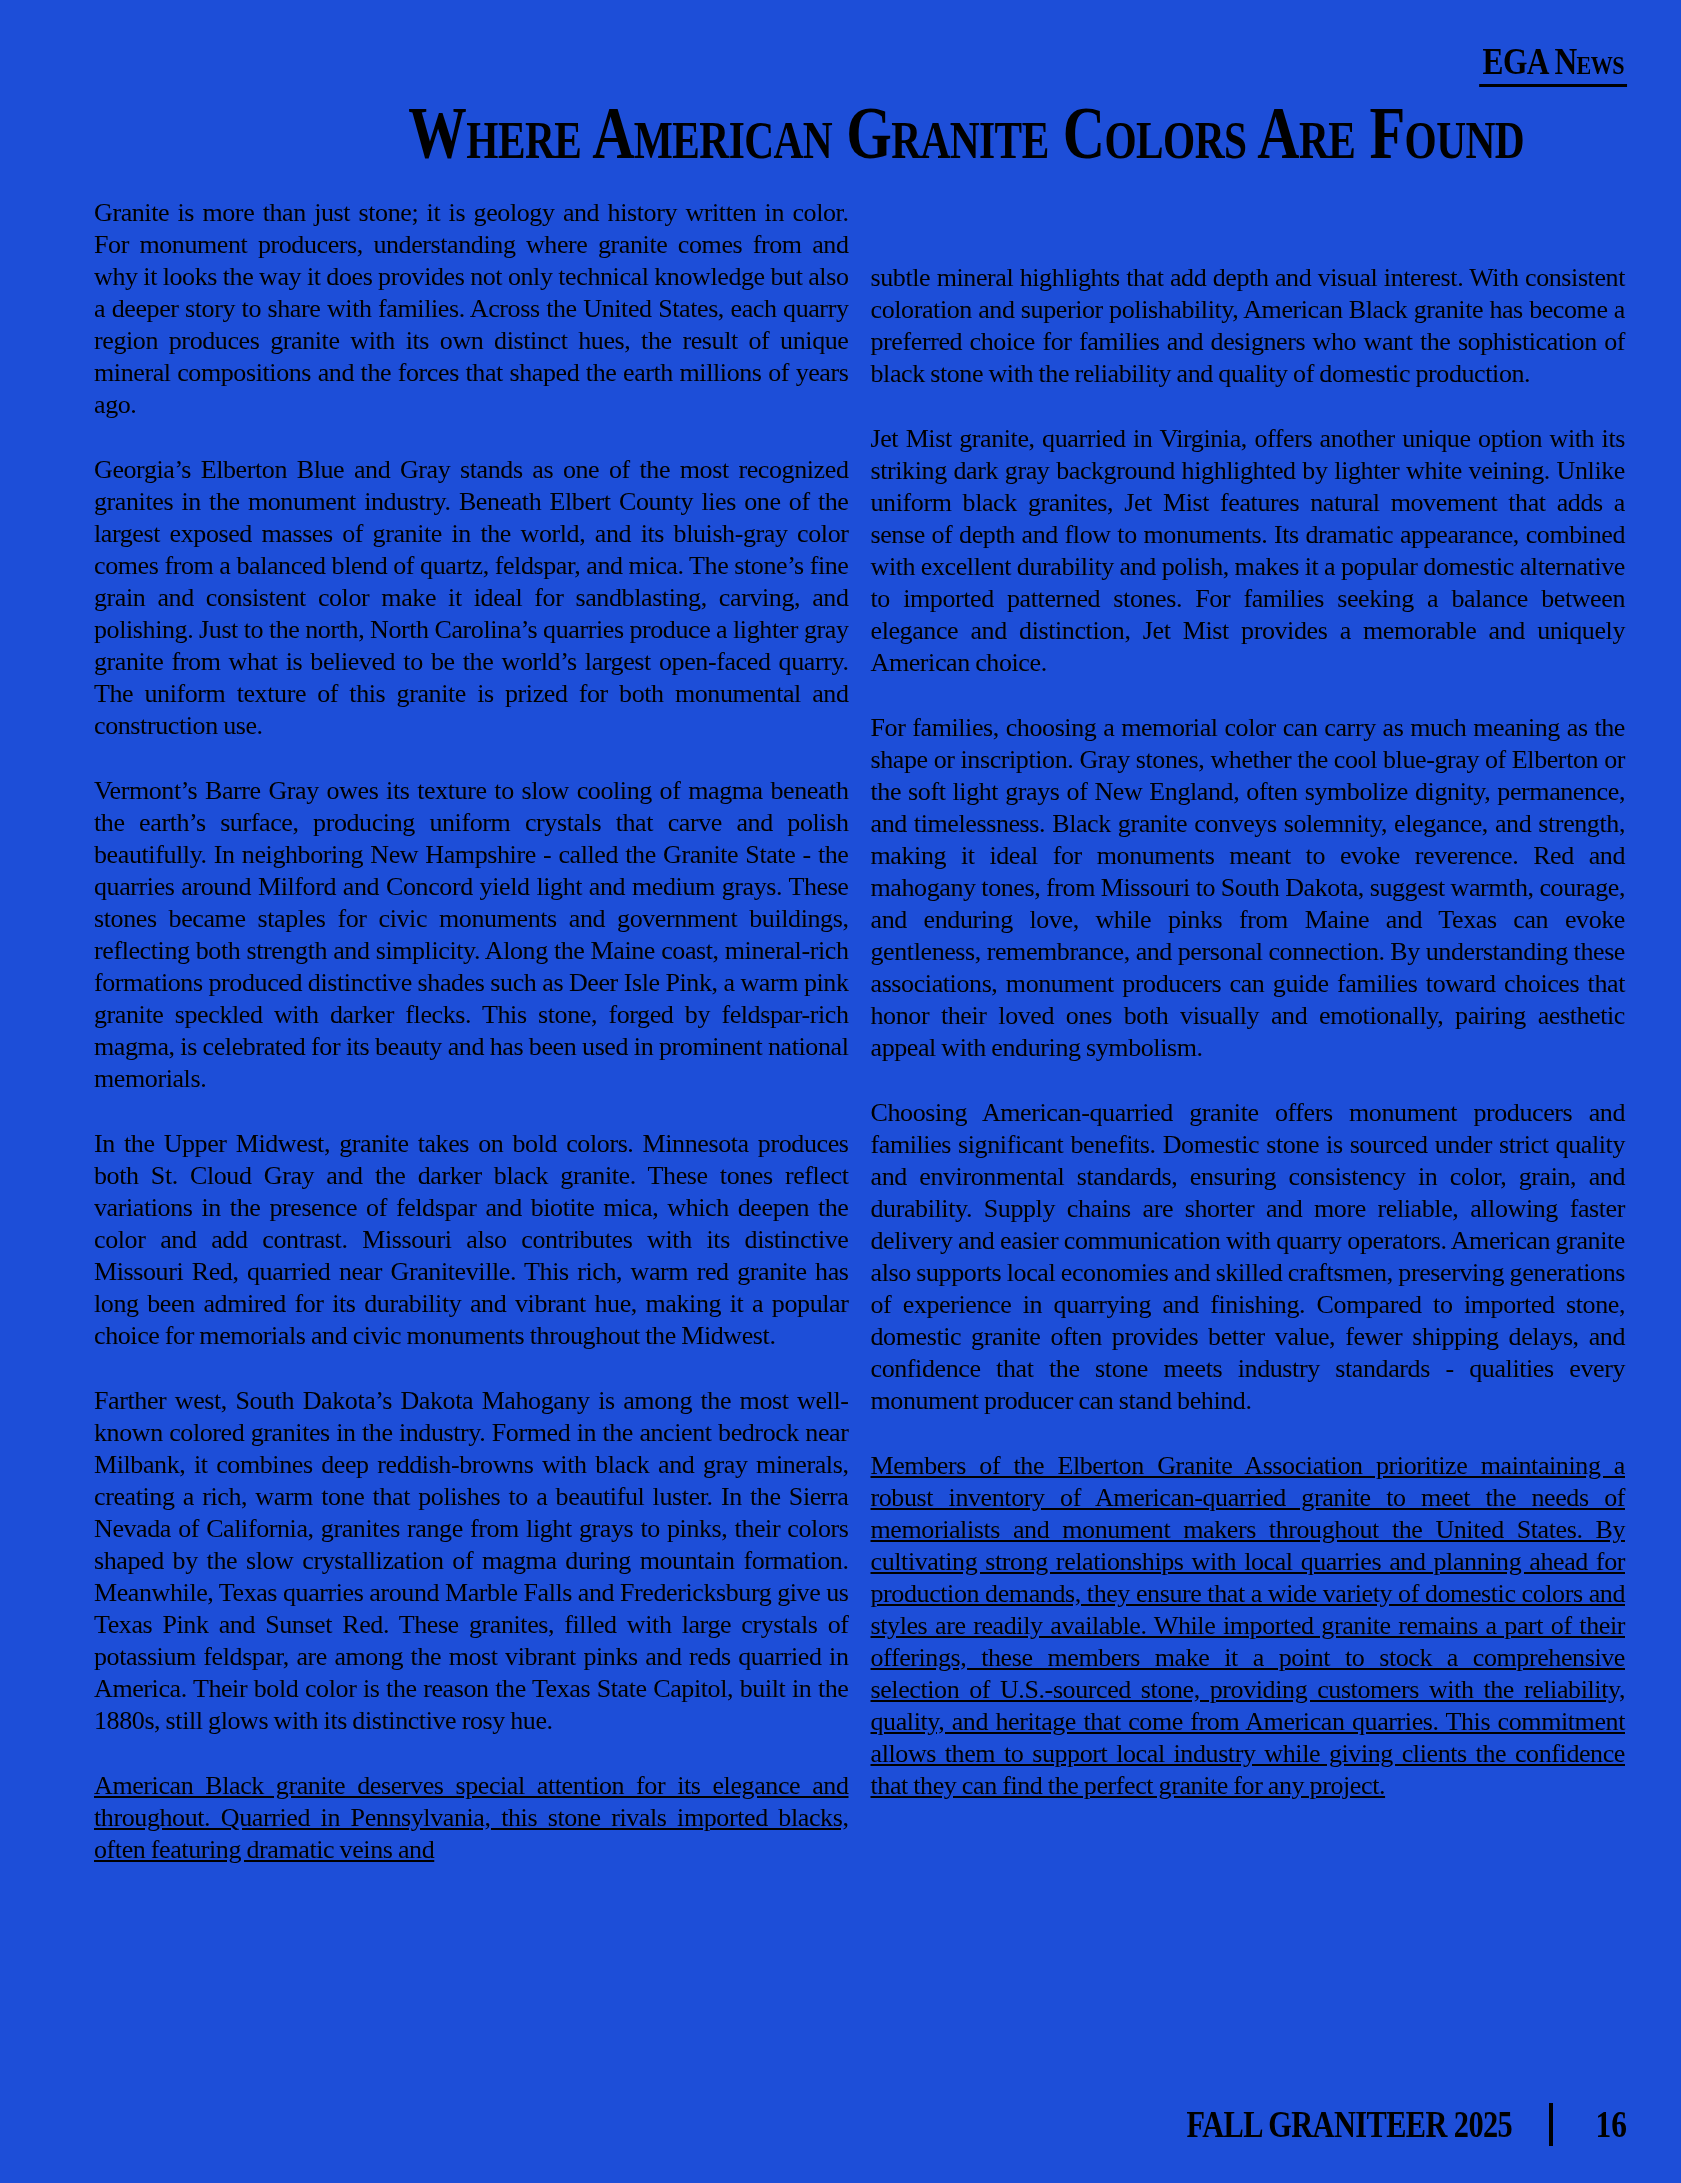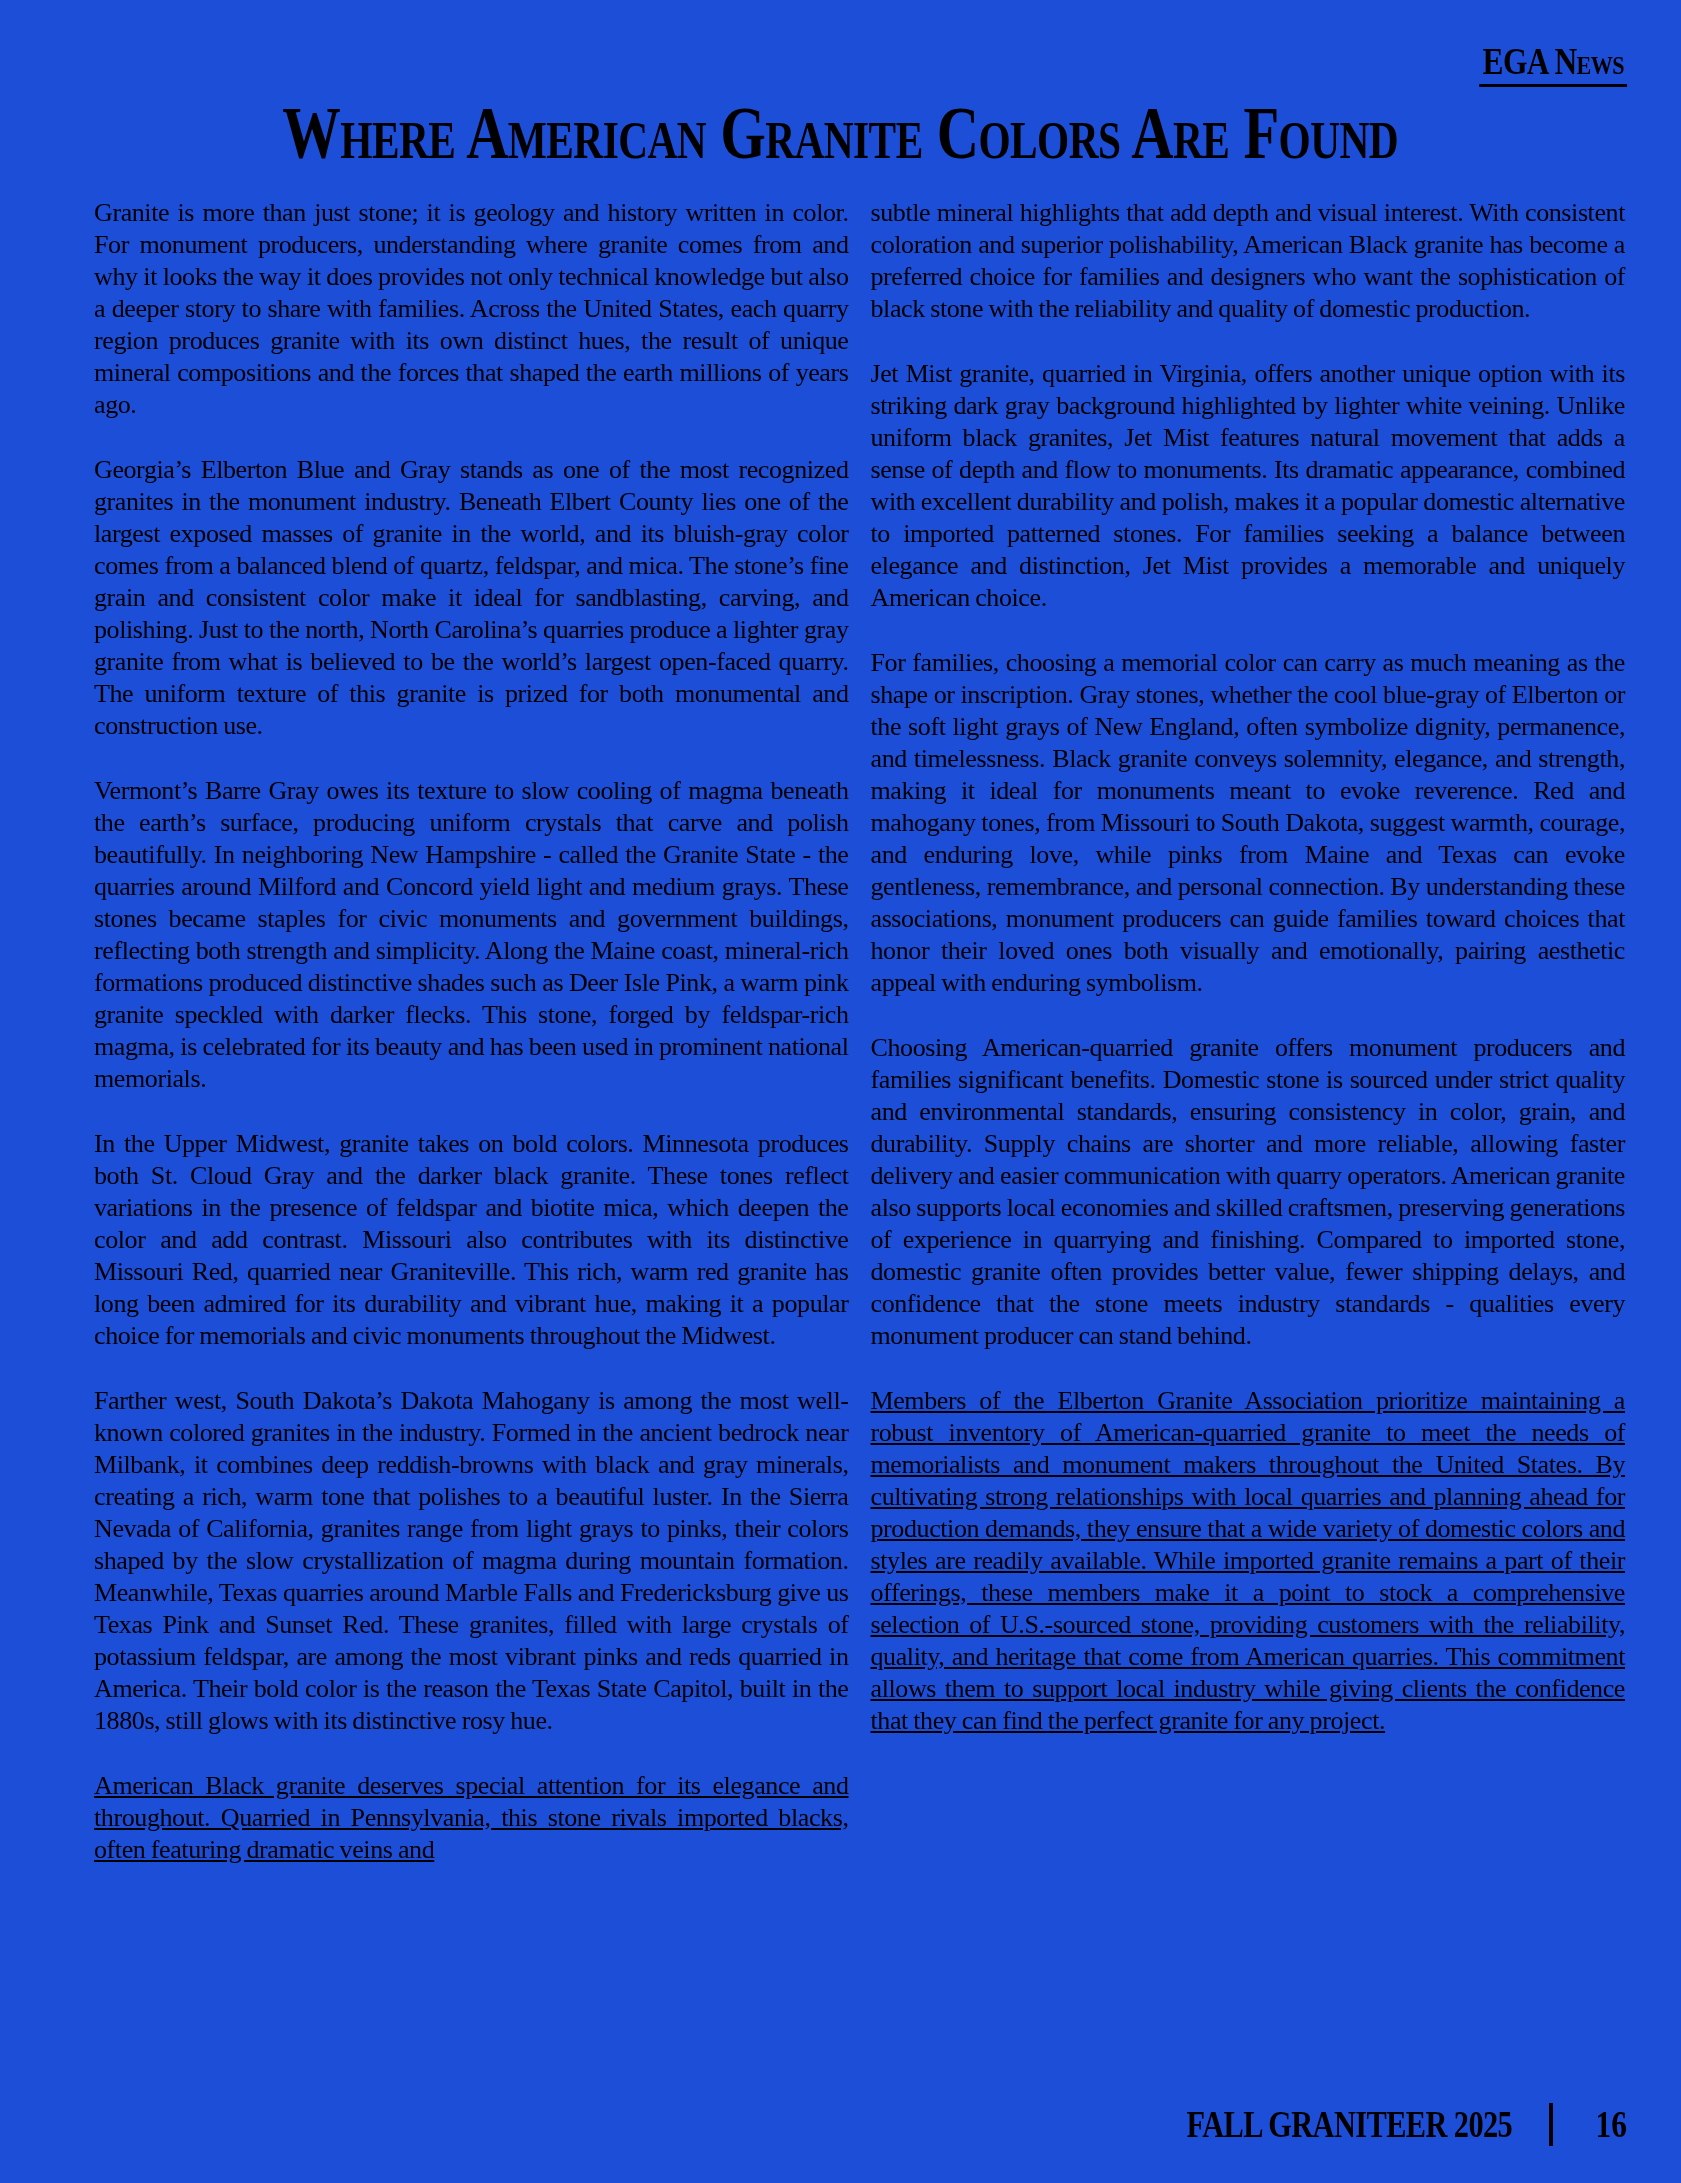--- a/index.html
+++ b/index.html
@@ -35,21 +35,21 @@
     border-bottom: 3.3px solid #000;
     padding: 0 4px 4px 4px;
   }
 
   
   .headline {
     position: absolute;
     top: 95px;
     left: 0;
     width: 100%;
-    text-align: center;
+    text-align: right;
     font-size: 75px;
     font-weight: bold;
     font-variant: small-caps;
     line-height: 1;
     white-space: nowrap;
   }
   .headline .headline-inner {
     display: inline-block;
     transform: scaleX(0.78);
     transform-origin: center center;
@@ -57,20 +57,21 @@
   }
 
   
   .columns {
     position: absolute;
     top: 197px;
     left: 94px;
     right: 56px;
     display: flex;
     gap: 22px;
+    align-items: center;
   }
   .col {
     flex: 1 1 0;
     font-size: 26px;
     line-height: 32px;
     text-align: justify;
     letter-spacing: -0.4px;
     word-spacing: -0.7px;
   }
   .col p {

